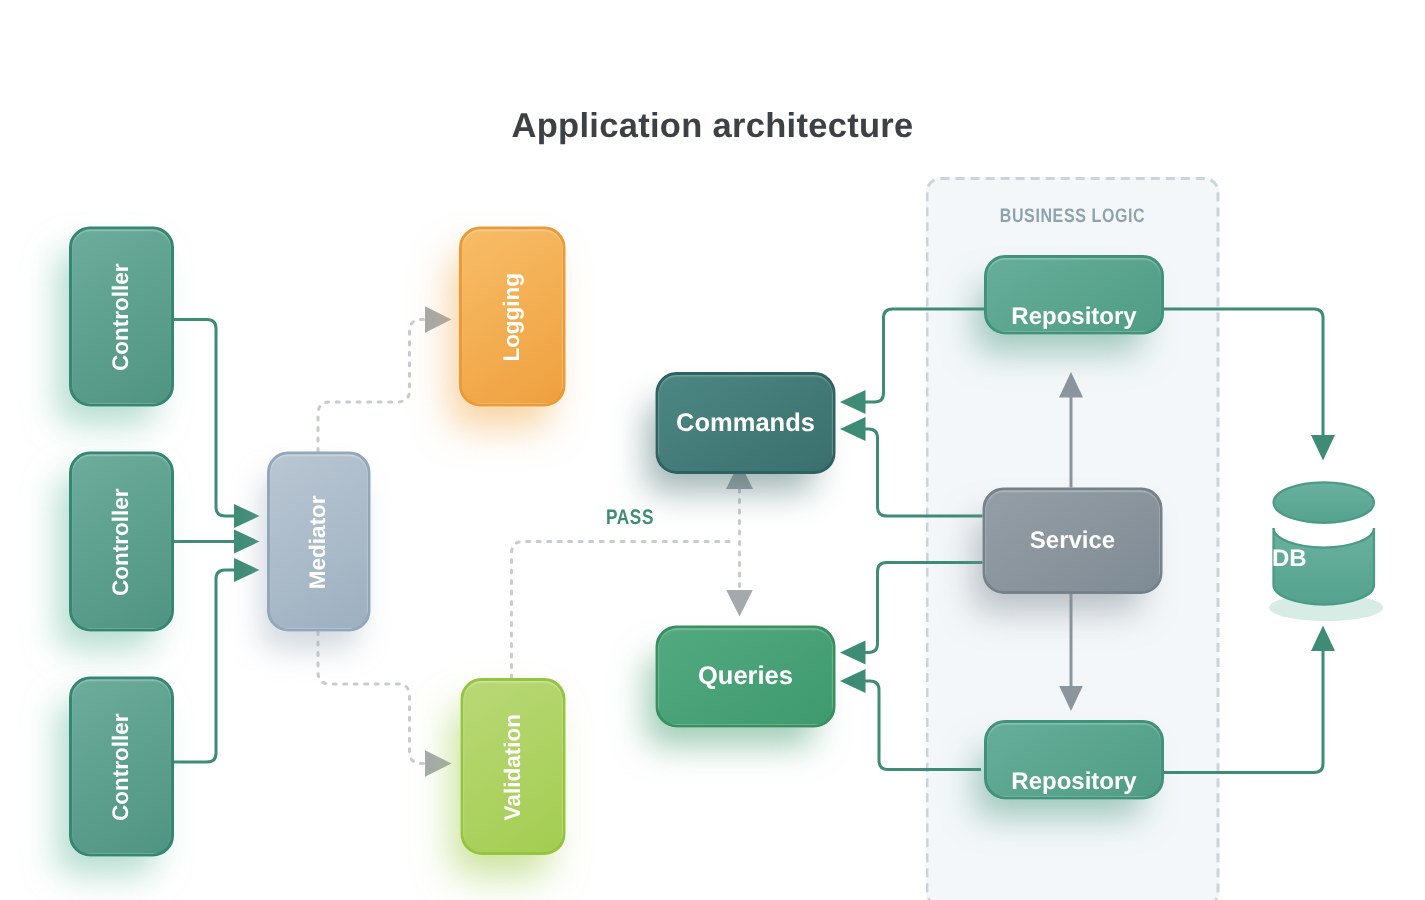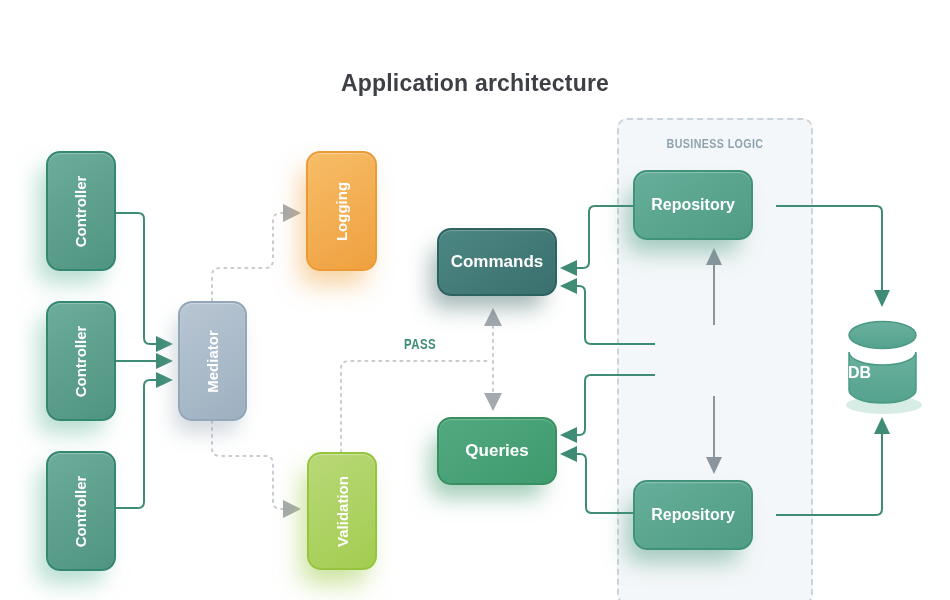--- a/index.html
+++ b/index.html
@@ -57,36 +57,37 @@
     border:2px solid #eb9a36;
     box-shadow:-8px 16px 24px -2px rgba(242,169,73,0.5), inset 0 1px 1px rgba(255,255,255,0.35);
   }
   .validation{
     left:307px;top:404px;width:70px;height:118px;
     background:linear-gradient(145deg,#b9d877 0%,#a3cd51 100%);
     border:2px solid #95c53e;
     box-shadow:-8px 16px 24px -2px rgba(163,205,81,0.55), inset 0 1px 1px rgba(255,255,255,0.35);
   }
   .commands{
-    left:437px;top:180px;width:120px;height:68px;
+    left:437px;top:200px;width:120px;height:68px;
     background:linear-gradient(145deg,#4c8784 0%,#3a6f6d 100%);
     border:2px solid #2e6260;font-size:17px;
     box-shadow:-10px 16px 22px -4px rgba(52,94,92,0.45), inset 0 1px 1px rgba(255,255,255,0.25);
   }
   .queries{
     left:437px;top:369px;width:120px;height:68px;
     background:linear-gradient(145deg,#52a980 0%,#3f9a6e 100%);
     border:2px solid #389060;font-size:17px;
     box-shadow:-10px 16px 22px -4px rgba(63,154,110,0.5), inset 0 1px 1px rgba(255,255,255,0.25);
   }
   .repository{
-    left:633px;width:120px;height:70px;
+    left:656px;width:120px;height:53px;
     background:linear-gradient(145deg,#66ae9a 0%,#4f9c83 100%);
     border:2px solid #40937a;
     box-shadow:-10px 16px 22px -4px rgba(79,156,131,0.5), inset 0 1px 1px rgba(255,255,255,0.3);
+    align-items:flex-end;
   }
   .service{
     left:655px;top:277px;width:120px;height:71px;
     background:linear-gradient(145deg,#949ea7 0%,#7f8b94 100%);
     border:2px solid #75828c;
     box-shadow:-10px 16px 22px -4px rgba(127,139,148,0.5), inset 0 1px 1px rgba(255,255,255,0.3);
   }
   .db-label{
     position:absolute;left:848px;top:316px;width:68px;
     color:#ffffff;font-weight:bold;font-size:16px;z-index:2;
@@ -181,20 +182,23 @@
   </div>
 
   <div class="node queries">
     <span>Queries</span>
   </div>
 
   <div class="node repository" style="top:122px">
     <span>Repository</span>
   </div>
 
+  <div class="node service">
+    <span>Service</span>
+  </div>
 
   <div class="node repository" style="top:432px">
     <span>Repository</span>
   </div>
 
   <div class="db-label">DB</div>
 
   <div class="pass-label">PASS</div>
 
 

